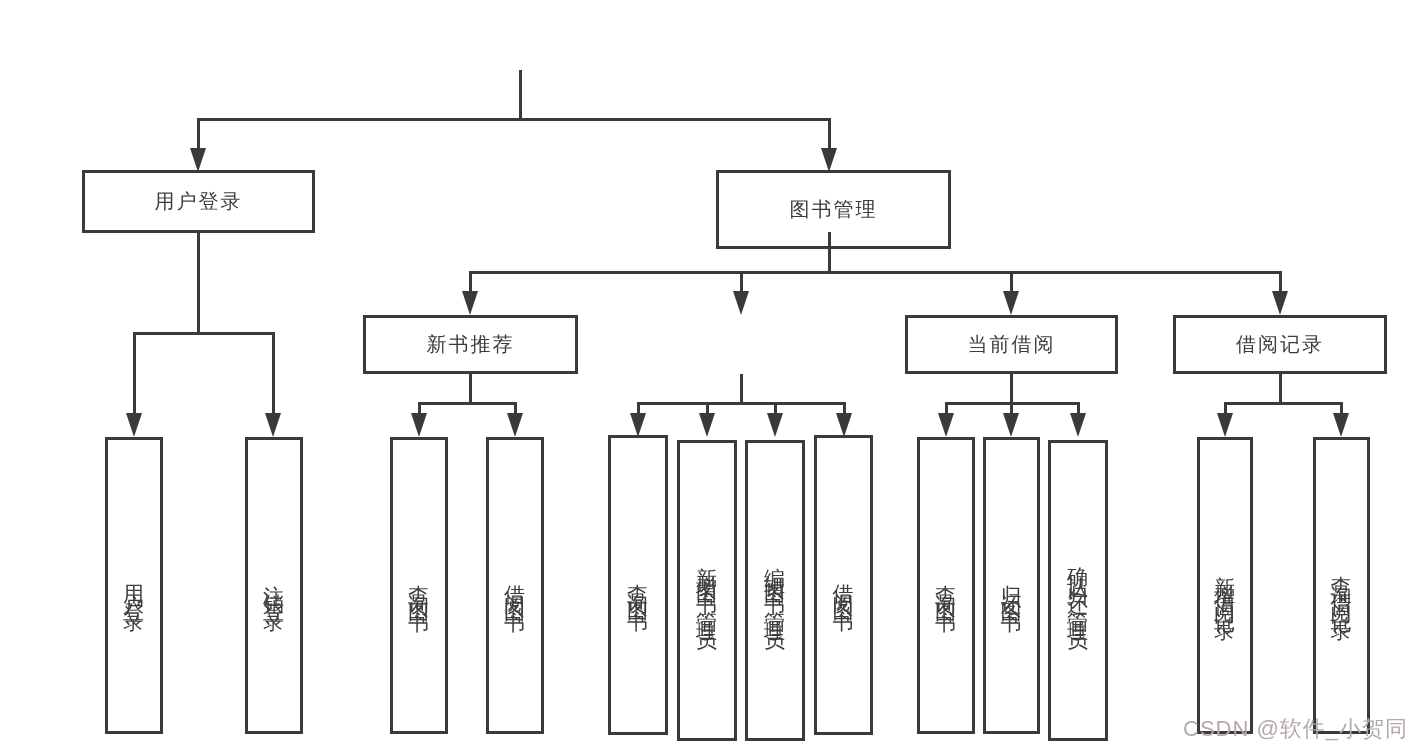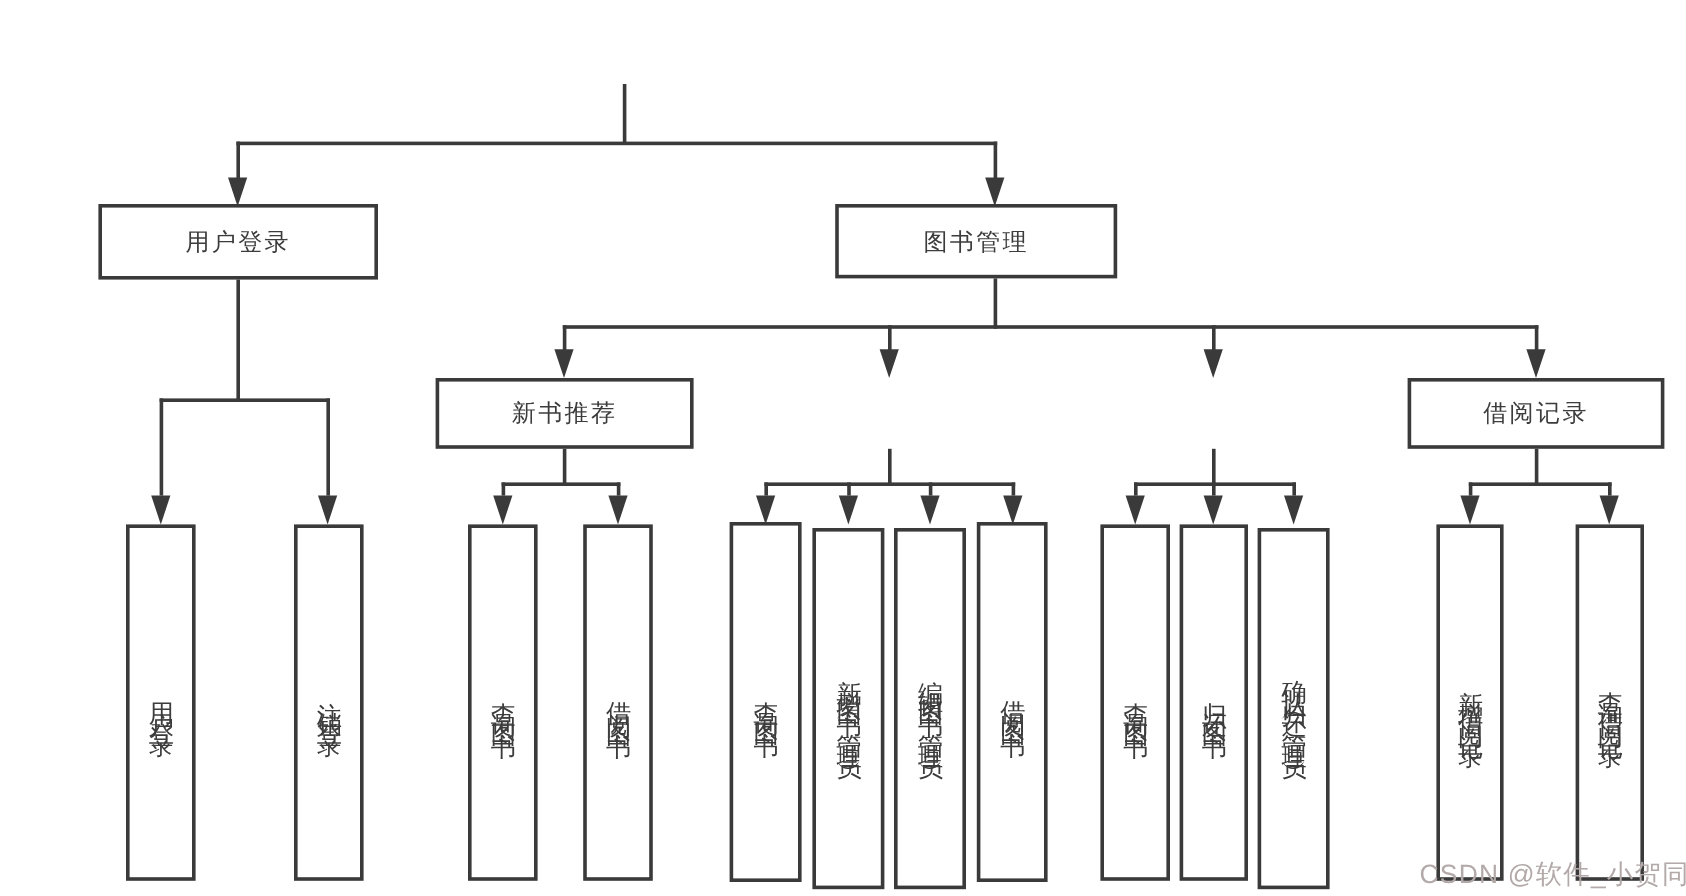--- a/index.html
+++ b/index.html
@@ -66,29 +66,32 @@
 </head>
 <body>
 
 <div id="stage">
 
 
   <div class="box" style="left:82px; top:170px; width:233px; height:63px;">
     <span>用户登录</span>
   </div>
 
-  <div class="box" style="left:696px; top:170px; width:235px; height:62px;">
+  <div class="box" style="left:716px; top:170px; width:235px; height:79px;">
     <span>图书管理</span>
   </div>
 
   <div class="box" style="left:363px; top:315px; width:215px; height:59px;">
     <span>新书推荐</span>
   </div>
 
 
+  <div class="box" style="left:905px; top:315px; width:213px; height:59px;">
+    <span>当前借阅</span>
+  </div>
 
   <div class="box" style="left:1173px; top:315px; width:214px; height:59px;">
     <span>借阅记录</span>
   </div>
 
   <div class="box vbox" style="left:105px; top:437px; width:58px; height:297px;">
     <span>用户登录</span>
   </div>
   <div class="box vbox" style="left:245px; top:437px; width:58px; height:297px;">
     <span>注销登录</span>

